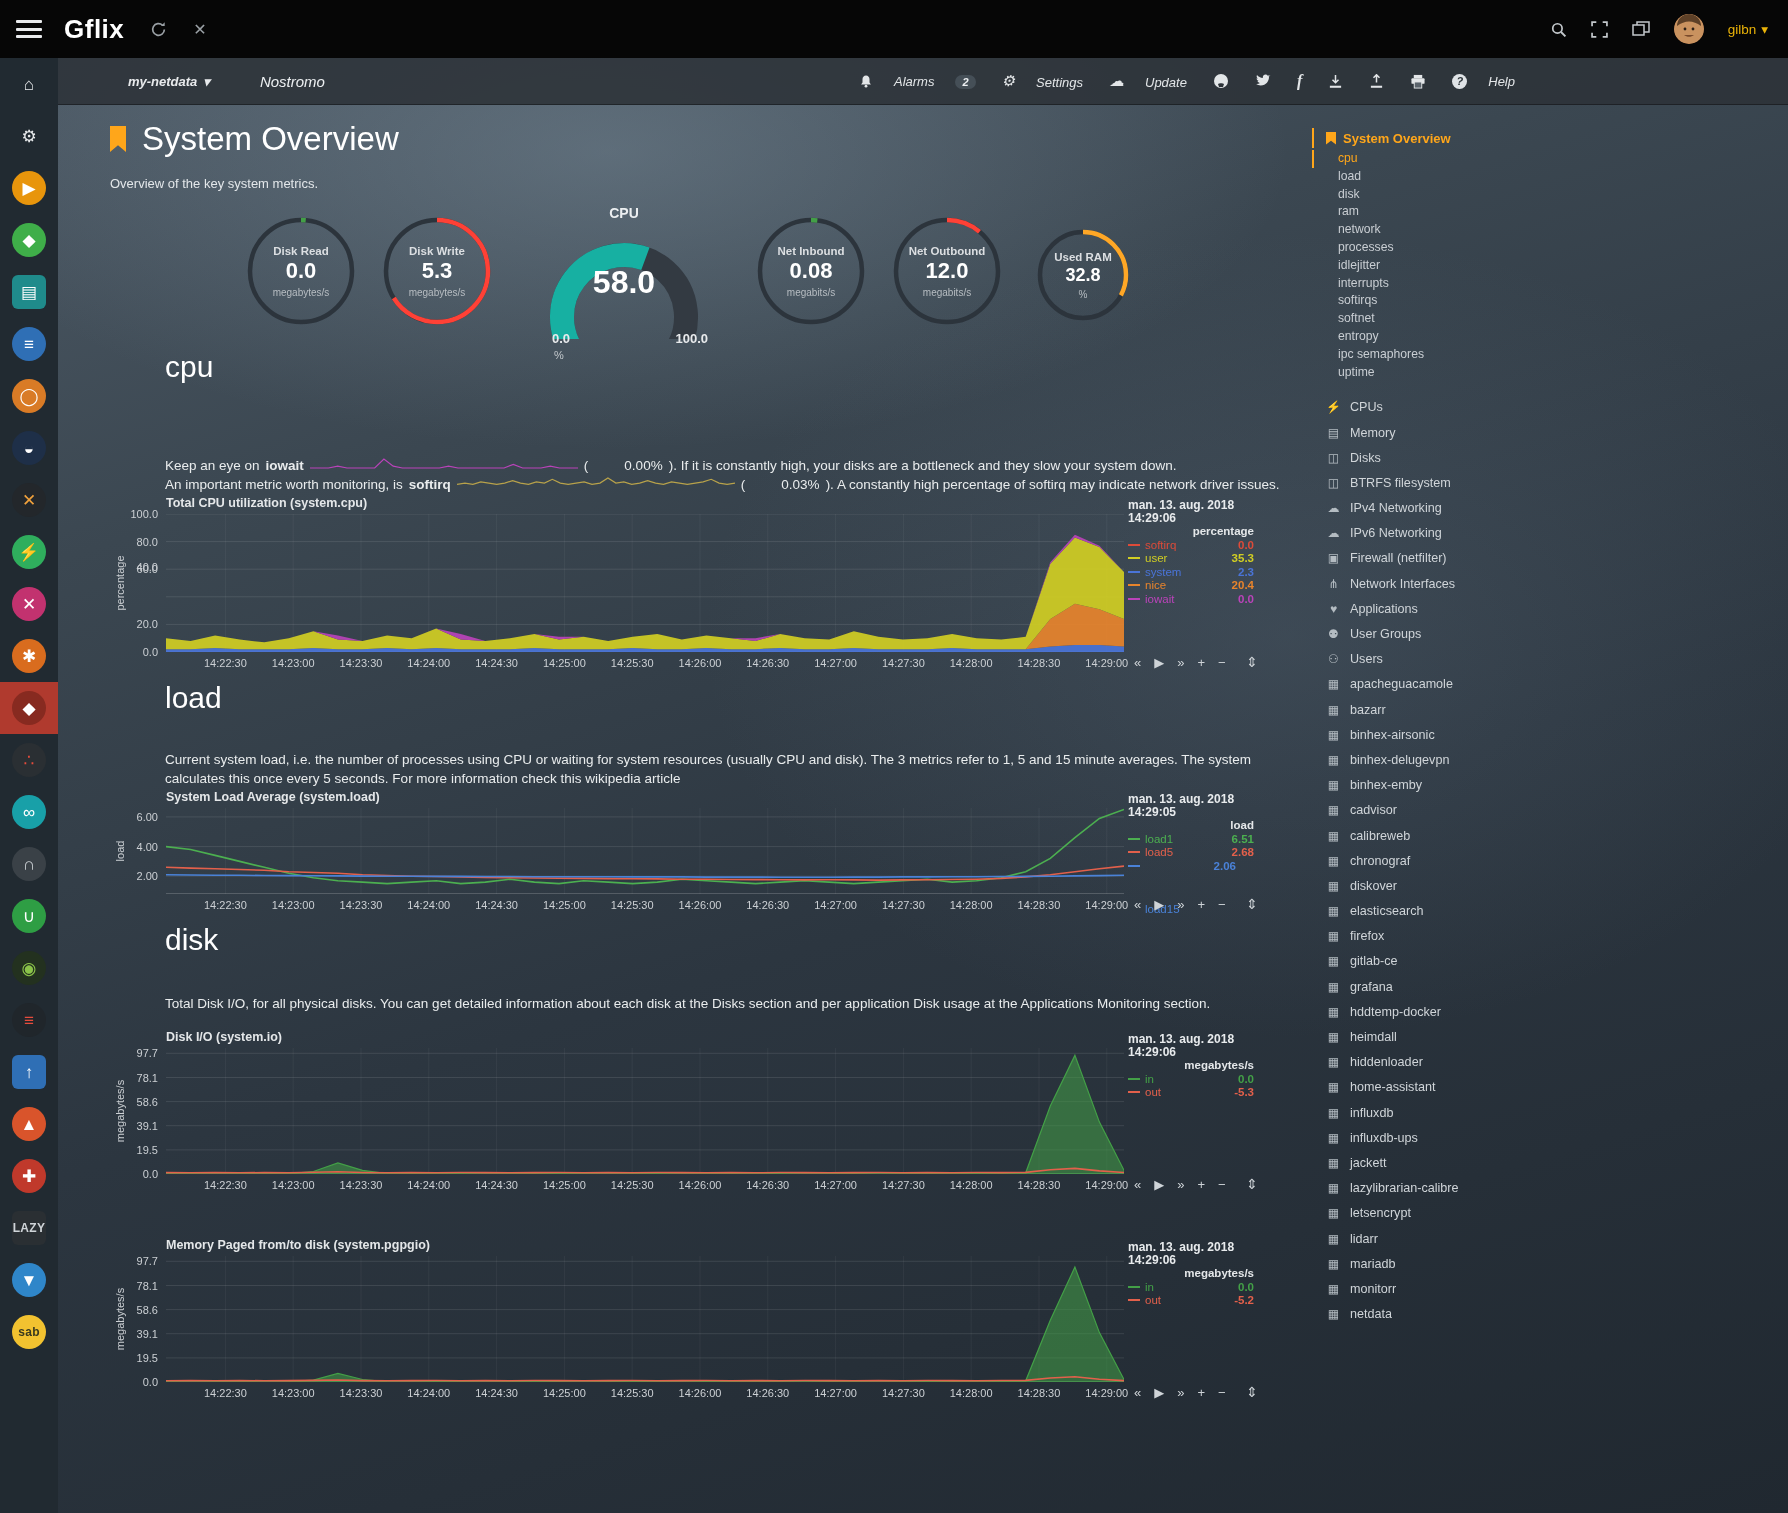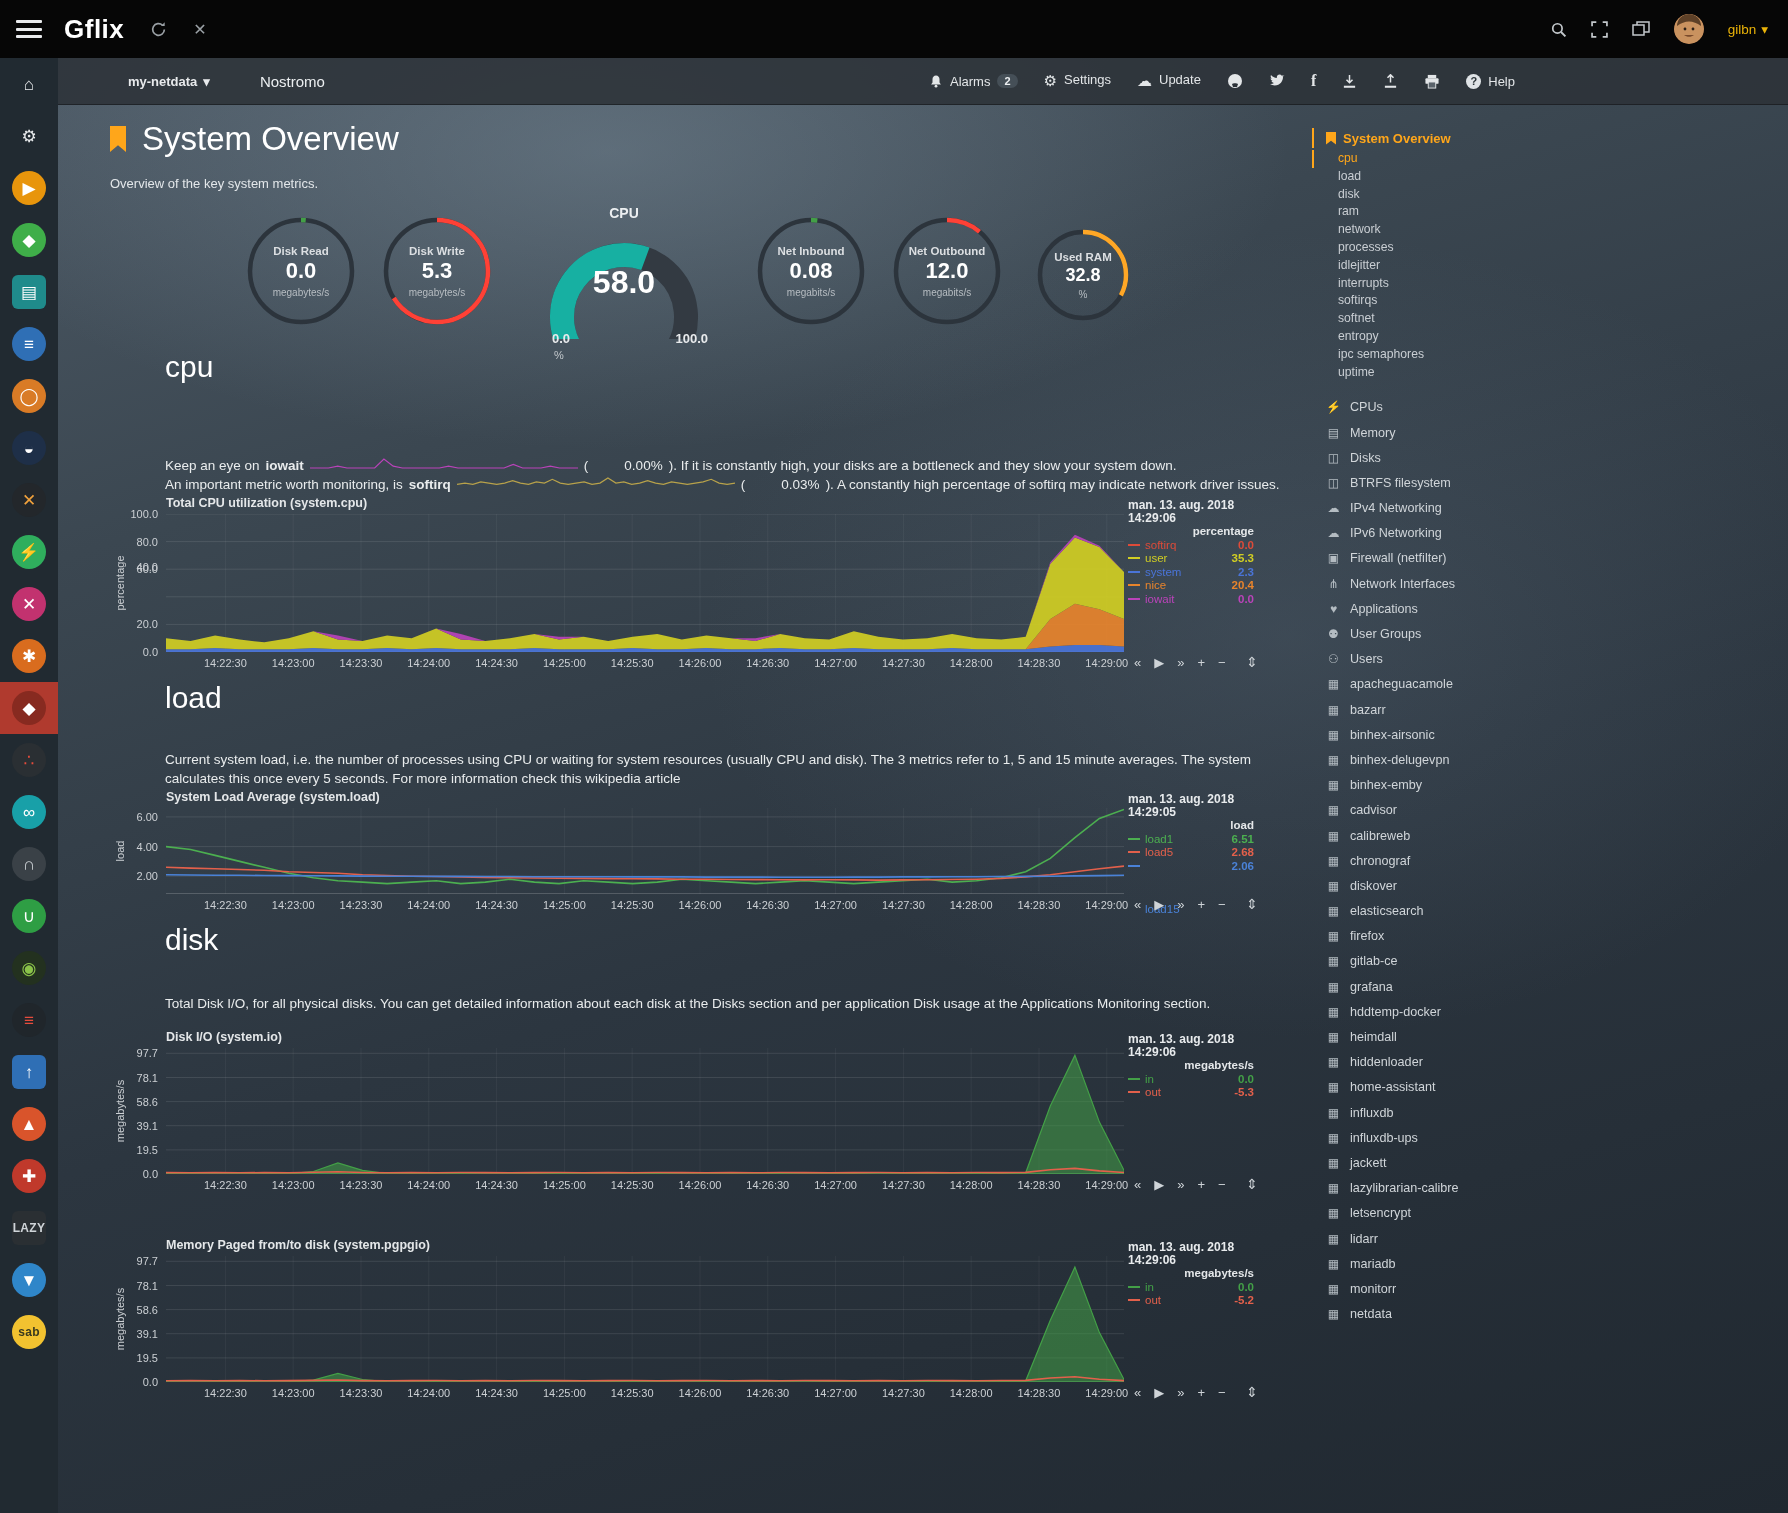--- a/index.html
+++ b/index.html
@@ -19,26 +19,26 @@
   .avatar{width:30px;height:30px;border-radius:50%;overflow:hidden;background:#7a5236;}
   .username{color:#eab308;font-size:13.5px;display:flex;align-items:center;gap:5px;cursor:pointer;}
   
   .app-sidebar{position:absolute;left:0;top:58px;width:58px;height:1455px;background:#212a31;z-index:30;display:flex;flex-direction:column;}
   .app-cell{width:58px;height:52px;display:flex;align-items:center;justify-content:center;cursor:pointer;}
   .app-cell.active{background:#b03a2e;}
   .app-glyph{width:34px;height:34px;border-radius:50%;display:flex;align-items:center;justify-content:center;font-size:17px;line-height:1;}
   .app-glyph.square{border-radius:6px;}
   .app-glyph.app-text{font-size:12px;font-weight:bold;letter-spacing:.3px;}
   
-  .nd-nav{position:absolute;left:58px;top:58px;width:1730px;height:46px;background:rgba(44,50,56,.88);border-bottom:1px solid rgba(0,0,0,.35);z-index:20;}
+  .nd-nav{position:absolute;left:58px;top:58px;width:1730px;height:46px;background:rgba(44,50,56,.88);border-bottom:1px solid rgba(0,0,0,.35);z-index:20;font-style:italic;}
   .nd-left{position:absolute;left:70px;top:0;height:46px;display:flex;align-items:center;gap:50px;}
   .nd-server{color:#e8eaec;font-size:13px;font-weight:bold;display:flex;gap:6px;align-items:center;cursor:pointer;}
   .nd-host{color:#eceff1;font-size:15px;}
   .nd-right{position:absolute;right:273px;top:0;height:46px;display:flex;align-items:center;gap:26px;color:#e3e6e8;font-size:13px;}
-  .nd-item{display:flex;align-items:flex-start;gap:7px;cursor:pointer;white-space:nowrap;}
+  .nd-item{display:flex;align-items:flex-end;gap:21px;cursor:pointer;white-space:nowrap;}
   .nd-badge{background:#454f57;color:#eceff1;font-size:11px;font-weight:bold;border-radius:9px;padding:1px 7px;}
   .uni-ic{font-size:15px;color:#e3e6e8;}
   .circle-q{width:15px;height:15px;border-radius:50%;background:#dfe3e6;color:#2b3338;font-size:11px;font-weight:bold;display:flex;align-items:center;justify-content:center;}
   
   .page-title{position:absolute;left:110px;top:120px;display:flex;align-items:center;gap:16px;z-index:5;}
   .bm-big{width:16px;height:26px;background:#ffa61a;clip-path:polygon(0 0,100% 0,100% 100%,50% 74%,0 100%);}
   .page-title h1{margin:0;color:#fff;font-size:33px;font-weight:400;}
   .page-sub{position:absolute;left:110px;top:176px;color:#e3e7ea;font-size:13px;z-index:5;}
   
   .gauges{position:absolute;left:233px;top:205px;display:flex;z-index:5;}
@@ -486,21 +486,21 @@
         <span class="lg-val" style="color: rgb(76, 175, 80); left: 60px; width: 66px;">6.51</span>
       </div>
       <div class="lg-row" style="left: 1128px; top: 846.4px; width: 126px;">
         <div class="lg-dash" style="background: rgb(227, 96, 75);"></div>
         <span class="lg-name" style="color: rgb(227, 96, 75);">load5</span>
         <span class="lg-val" style="color: rgb(227, 96, 75); left: 60px; width: 66px;">2.68</span>
       </div>
       <div class="lg-row" style="left: 1128px; top: 859.8px; width: 126px;">
         <div class="lg-dash" style="background: rgb(74, 130, 216);"></div>
         <span class="lg-name" style="color: rgb(74, 130, 216); margin-top: 43px;">load15</span>
-        <span class="lg-val" style="color: rgb(74, 130, 216); left: 60px; width: 66px;">2.06</span>
+        <span class="lg-val" style="color: rgb(74, 130, 216); left: 42px; width: 66px;">2.06</span>
       </div>
       <div class="ylab" style="left: 120px; top: 851px;">load</div>
       <div class="ch-svg" style="left: 166px; top: 808px; width: 958px; height: 86px;"><svg width="958" height="86" viewBox="0 0 958 86">
           <line x1="0" y1="8.9" x2="958" y2="8.9" stroke="rgba(255,255,255,0.10)" stroke-width="1"></line>
           <line x1="0" y1="38.6" x2="958" y2="38.6" stroke="rgba(255,255,255,0.10)" stroke-width="1"></line>
           <line x1="0" y1="68.2" x2="958" y2="68.2" stroke="rgba(255,255,255,0.10)" stroke-width="1"></line>
           <line x1="59.4" y1="0" x2="59.4" y2="86" stroke="rgba(255,255,255,0.05)" stroke-width="1"></line>
           <line x1="127.2" y1="0" x2="127.2" y2="86" stroke="rgba(255,255,255,0.05)" stroke-width="1"></line>
           <line x1="195.0" y1="0" x2="195.0" y2="86" stroke="rgba(255,255,255,0.05)" stroke-width="1"></line>
           <line x1="262.8" y1="0" x2="262.8" y2="86" stroke="rgba(255,255,255,0.05)" stroke-width="1"></line>

